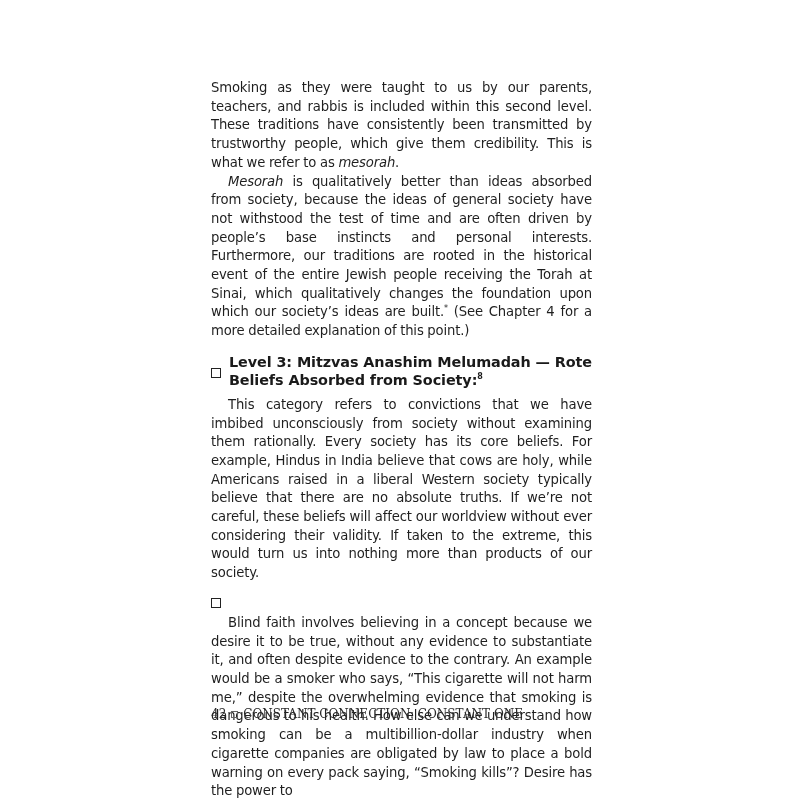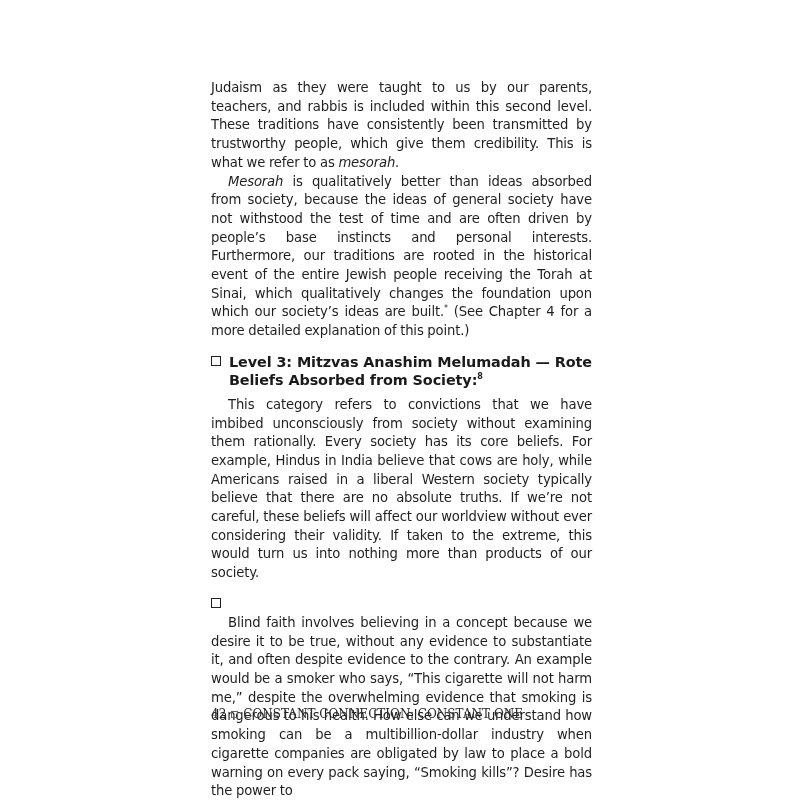--- a/index.html
+++ b/index.html
@@ -31,21 +31,21 @@
       hyphens: manual;
     }
     .para.indent { text-indent: 17px; }
     em { }
     .heading {
       margin: 12px 0 6px 0;
       font-size: 14.4px;
       line-height: 18.5px;
       font-weight: bold;
       display: flex;
-      align-items: flex-start;
+      align-items: center;
       letter-spacing: -0.1px;
       color: #1a1a1a;
     }
     .heading .box {
       flex: 0 0 auto;
       width: 10px;
       height: 10px;
       border: 1.3px solid #222;
       margin: 3px 8px 0 0;
       box-sizing: border-box;
@@ -75,21 +75,21 @@
       margin: 0 5px;
       box-sizing: border-box;
     }
     .star { font-size: 8px; vertical-align: 5px; line-height: 0; }
   </style>
 </head>
 <body>
 
 <div class="page">
 
-  <p class="para"><span>Judaism as they were taught to us by our parents, teachers, and rabbis is included within this second level. These traditions have consistently been transmitted by trustworthy people, which give them credibility. This is what we refer to as </span><em>mesorah</em><span>.</span></p>
+  <p class="para"><span>Smoking as they were taught to us by our parents, teachers, and rabbis is included within this second level. These traditions have consistently been transmitted by trustworthy people, which give them credibility. This is what we refer to as </span><em>mesorah</em><span>.</span></p>
 
   <p class="para indent"><em>Mesorah</em><span> is qualitatively better than ideas absorbed from soci­ety, because the ideas of general society have not withstood the test of time and are often driven by people’s base instincts and personal interests. Furthermore, our traditions are rooted in the historical event of the entire Jewish people receiving the Torah at Sinai, which qualitatively changes the foundation upon which our society’s ideas are built.</span><span class="star">*</span><span> (See Chapter 4 for a more detailed expla­nation of this point.)</span></p>
 
   <div class="heading">
     <span class="box"></span>
     <span><span>Level 3: Mitzvas Anashim Melumadah — Rote Beliefs Absorbed from Society:</span><sup>8</sup></span>
   </div>
 
   <p class="para indent">This category refers to convictions that we have imbibed uncon­sciously from society without examining them rationally. Every society has its core beliefs. For example, Hindus in India believe that cows are holy, while Americans raised in a liberal Western society typically believe that there are no absolute truths. If we’re not careful, these beliefs will affect our worldview without ever con­sidering their validity. If taken to the extreme, this would turn us into nothing more than products of our society.</p>
 

